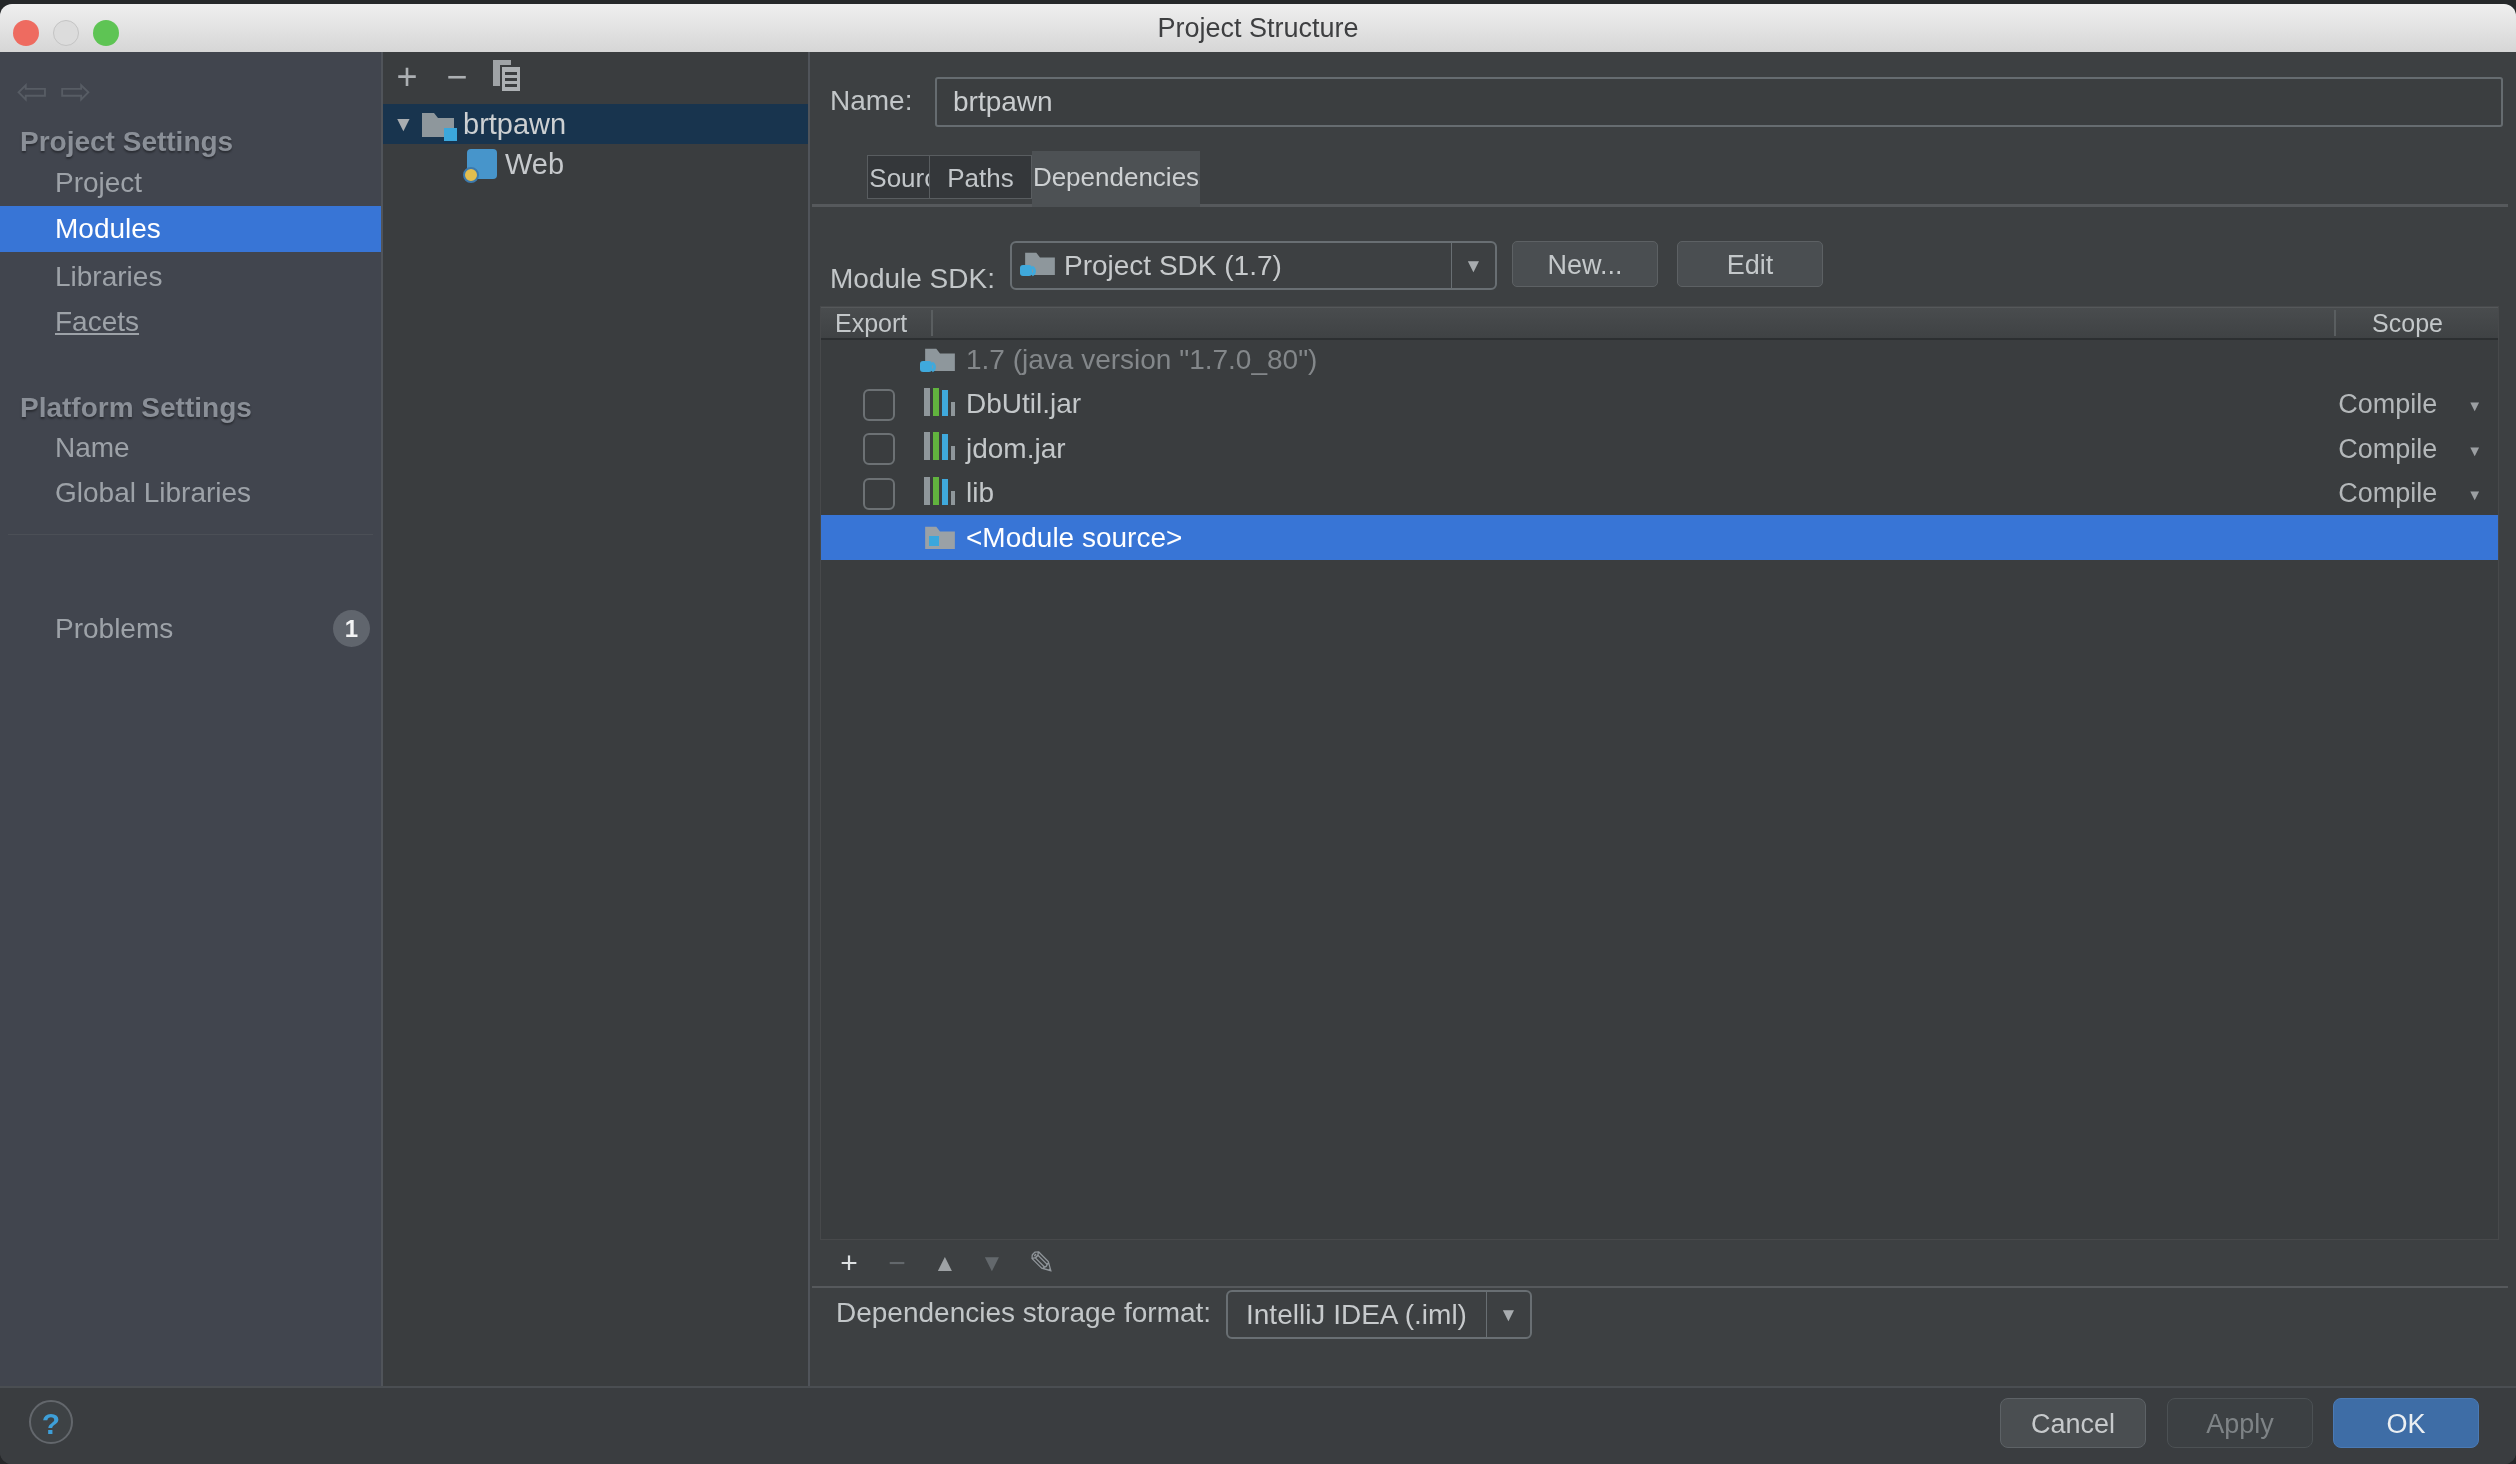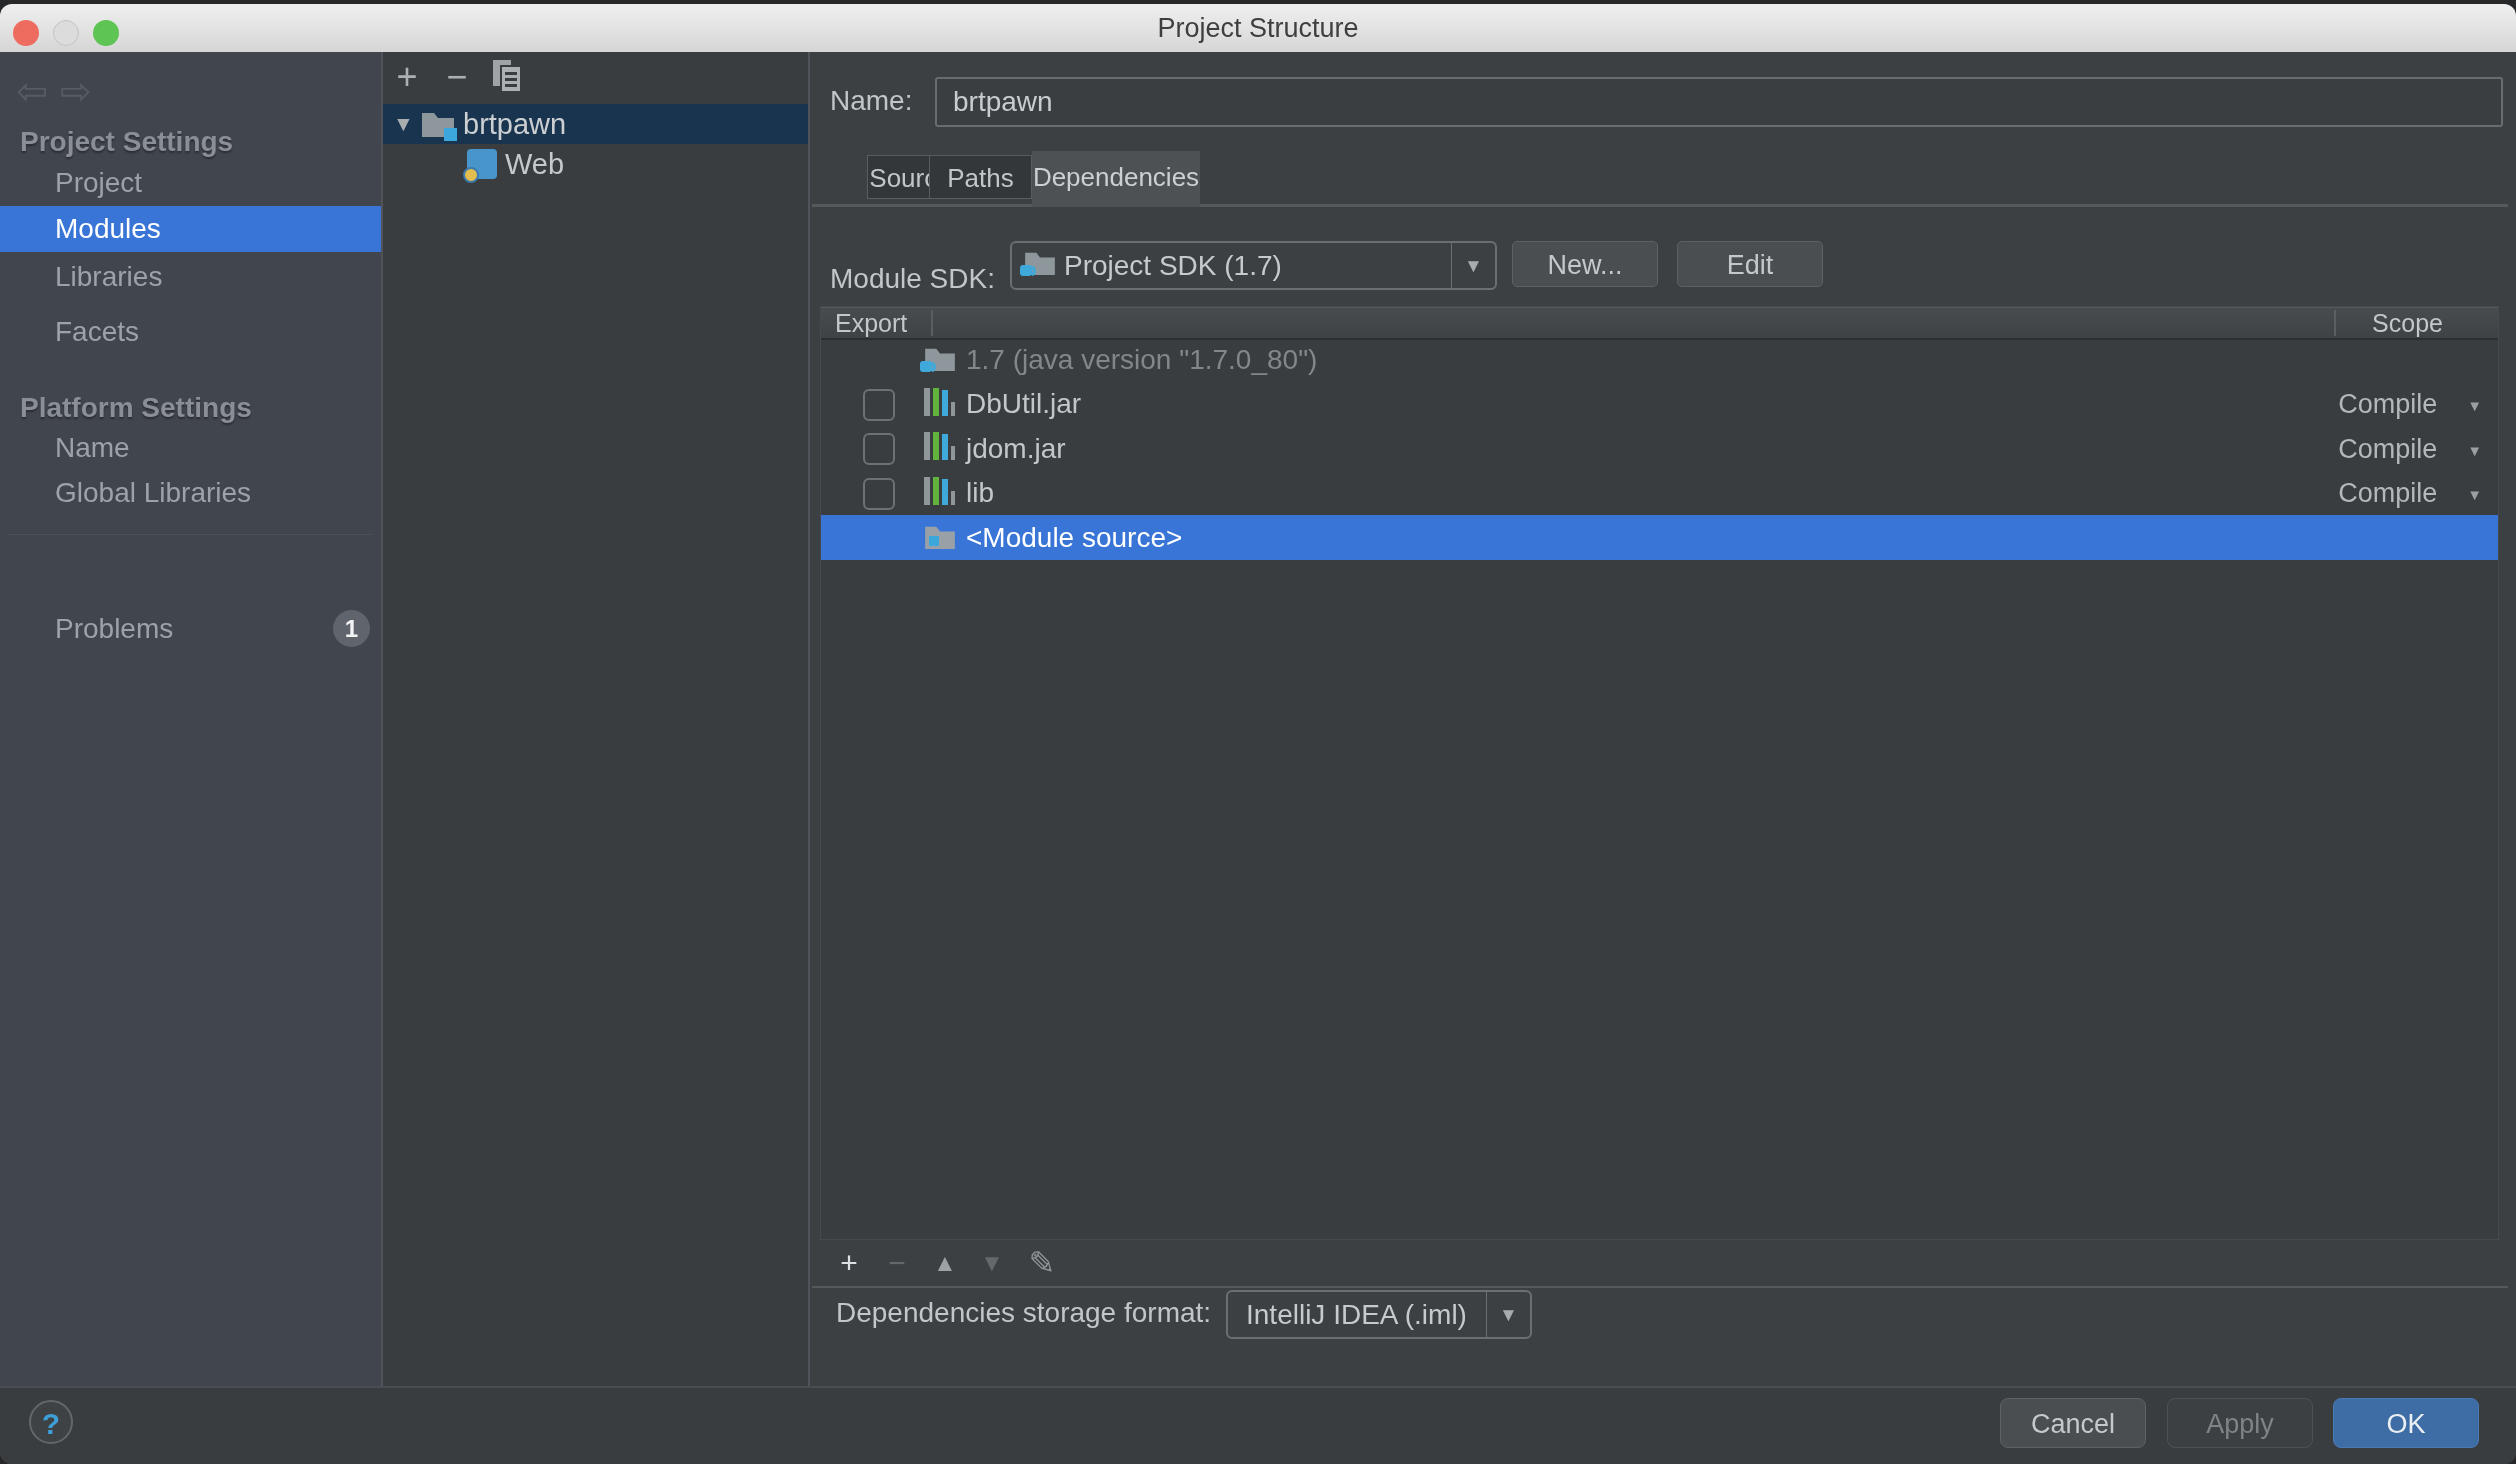--- a/index.html
+++ b/index.html
@@ -116,21 +116,21 @@
   </div>
 
   <div class="sidebar">
     <div class="nav-arrow" style="left:16px;">⇦</div>
     <div class="nav-arrow" style="left:60px;">⇨</div>
 
     <div class="side-row side-header" style="top:67px;">Project Settings</div>
     <div class="side-row side-item" style="top:108px;">Project</div>
     <div class="side-row side-item" style="top:202px;">Libraries</div>
     <div class="side-row side-item selected" style="top:154px;">Modules</div>
-    <div class="side-row side-item" style="top:257px;">Facets</div>
+    <div class="side-row side-item" style="top:247px;text-decoration:underline;">Facets</div>
 
     <div class="side-row side-header" style="top:333px;">Platform Settings</div>
     <div class="side-row side-item" style="top:373px;">Name</div>
     <div class="side-row side-item" style="top:418px;">Global Libraries</div>
 
     <div class="side-divider" style="top:482px;"></div>
 
     <div class="side-row" style="top:554px;">
       <span class="side-item" style="display:block;">Problems</span>
       <span class="badge">1</span>

